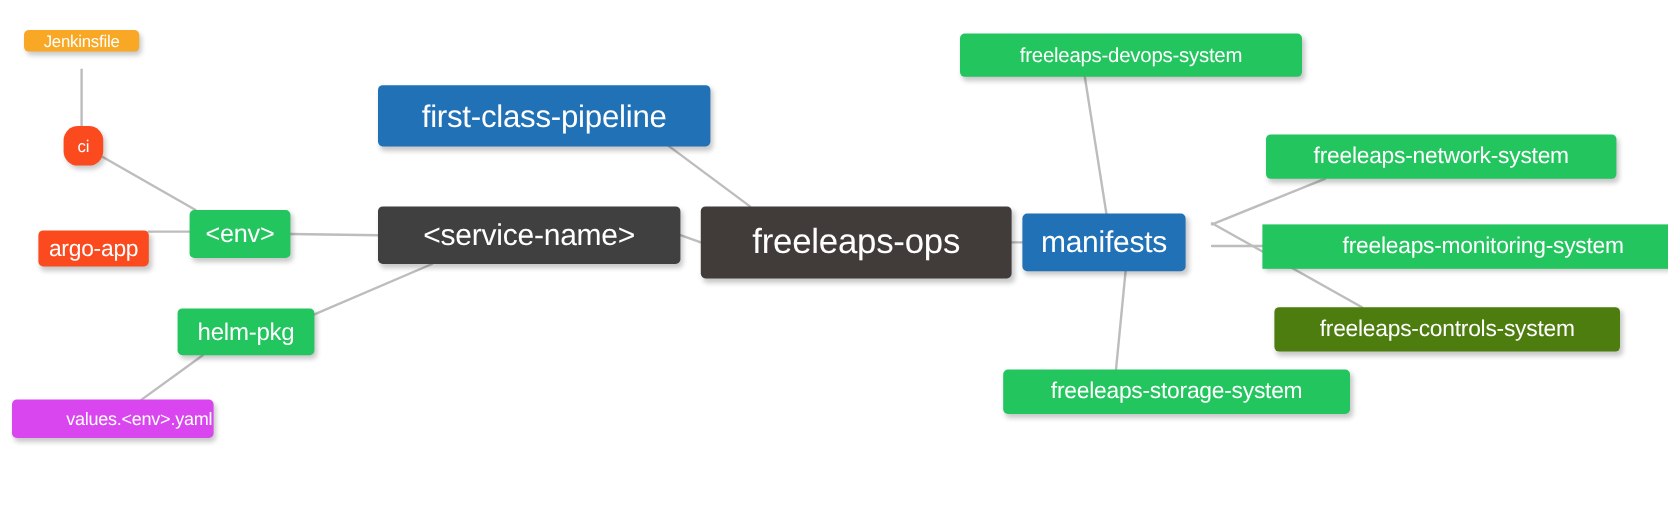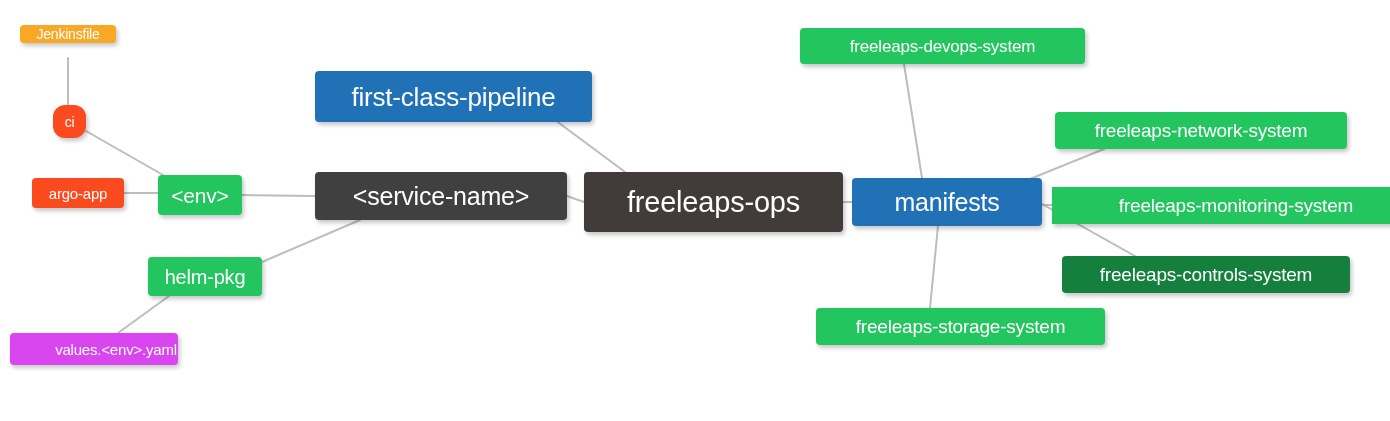--- a/index.html
+++ b/index.html
@@ -58,27 +58,27 @@
       <line x1="169" y1="296" x2="118" y2="333" stroke="#bdbdbd" stroke-width="2" stroke-linecap="round"></line>
       <line x1="922" y1="178" x2="904" y2="64" stroke="#bdbdbd" stroke-width="2" stroke-linecap="round"></line>
       <line x1="1010" y1="187" x2="1104" y2="149" stroke="#bdbdbd" stroke-width="2" stroke-linecap="round"></line>
       <line x1="1010" y1="205" x2="1052" y2="205" stroke="#bdbdbd" stroke-width="2" stroke-linecap="round"></line>
       <line x1="1010" y1="186" x2="1135" y2="256" stroke="#bdbdbd" stroke-width="2" stroke-linecap="round"></line>
       <line x1="938" y1="226" x2="930" y2="308" stroke="#bdbdbd" stroke-width="2" stroke-linecap="round"></line>
     </svg>
   <div id="node-layer">
       <div class="node" style="left: 20px; top: 25px; width: 96px; height: 18px; background: rgb(249, 168, 37); font-size: 14px; border-radius: 4px;">Jenkinsfile</div>
       <div class="node" style="left: 53px; top: 105px; width: 33px; height: 33px; background: rgb(251, 74, 30); font-size: 14px; border-radius: 12px;">ci</div>
-      <div class="node" style="left: 32px; top: 178px; width: 92px; height: 30px; background: rgb(251, 74, 30); font-size: 15px; border-radius: 4px;">argo-app</div>
+      <div class="node" style="left: 32px; top: 192px; width: 92px; height: 30px; background: rgb(251, 74, 30); font-size: 19px; border-radius: 4px;">argo-app</div>
       <div class="node" style="left: 158px; top: 175px; width: 84px; height: 40px; background: rgb(34, 197, 94); font-size: 21px; border-radius: 4px;">&lt;env&gt;</div>
       <div class="node" style="left: 148px; top: 257px; width: 114px; height: 39px; background: rgb(34, 197, 94); font-size: 20px; border-radius: 4px;">helm-pkg</div>
       <div class="node" style="left: 10px; top: 333px; width: 168px; height: 32px; background: #d946ef; font-size: 15px; border-radius: 4px; padding-left: 44px;">values.&lt;env&gt;.yaml</div>
       <div class="node" style="left: 315px; top: 37px; width: 277px; height: 51px; background: rgb(32, 113, 181); font-size: 26px; border-radius: 4px; margin-top: 34px;">first-class-pipeline</div>
       <div class="node" style="left: 315px; top: 172px; width: 252px; height: 48px; background: #404040; font-size: 25px; border-radius: 4px;">&lt;service-name&gt;</div>
       <div class="node" style="left: 584px; top: 172px; width: 259px; height: 60px; background: rgb(65, 60, 58); font-size: 29px; border-radius: 4px;">freeleaps-ops</div>
-      <div class="node" style="left: 852px; top: 178px; width: 190px; height: 48px; background: rgb(32, 113, 181); font-size: 25px; border-radius: 4px;">manifests</div>
+      <div class="node" style="left: 852px; top: 178px; width: 136px; height: 48px; background: rgb(32, 113, 181); font-size: 25px; border-radius: 4px;">manifests</div>
       <div class="node" style="left: 800px; top: 28px; width: 285px; height: 36px; background: rgb(34, 197, 94); font-size: 17px; border-radius: 4px;">freeleaps-devops-system</div>
       <div class="node" style="left: 1055px; top: 112px; width: 292px; height: 37px; background: rgb(34, 197, 94); font-size: 19px; border-radius: 4px;">freeleaps-network-system</div>
       <div class="node" style="left: 1052px; top: 187px; width: 368px; height: 37px; background: rgb(34, 197, 94); font-size: 19px; border-radius: 0;">freeleaps-monitoring-system</div>
-      <div class="node" style="left: 1062px; top: 256px; width: 288px; height: 37px; background: #15803d; font-size: 19px; border-radius: 4px;">freeleaps-controls-system</div>
-      <div class="node" style="left: 816px; top: 308px; width: 289px; height: 37px; background: rgb(34, 197, 94); font-size: 19px; border-radius: 4px;">freeleaps-storage-system</div>
+      <div class="node" style="left: 1062px; top: 256px; width: 288px; height: 37px; background: #4d7c0f; font-size: 19px; border-radius: 4px;">freeleaps-controls-system</div>
+      <div class="node" style="left: 836px; top: 308px; width: 289px; height: 37px; background: rgb(34, 197, 94); font-size: 19px; border-radius: 4px;">freeleaps-storage-system</div>
     </div>
 </div>
 
 </body></html>

